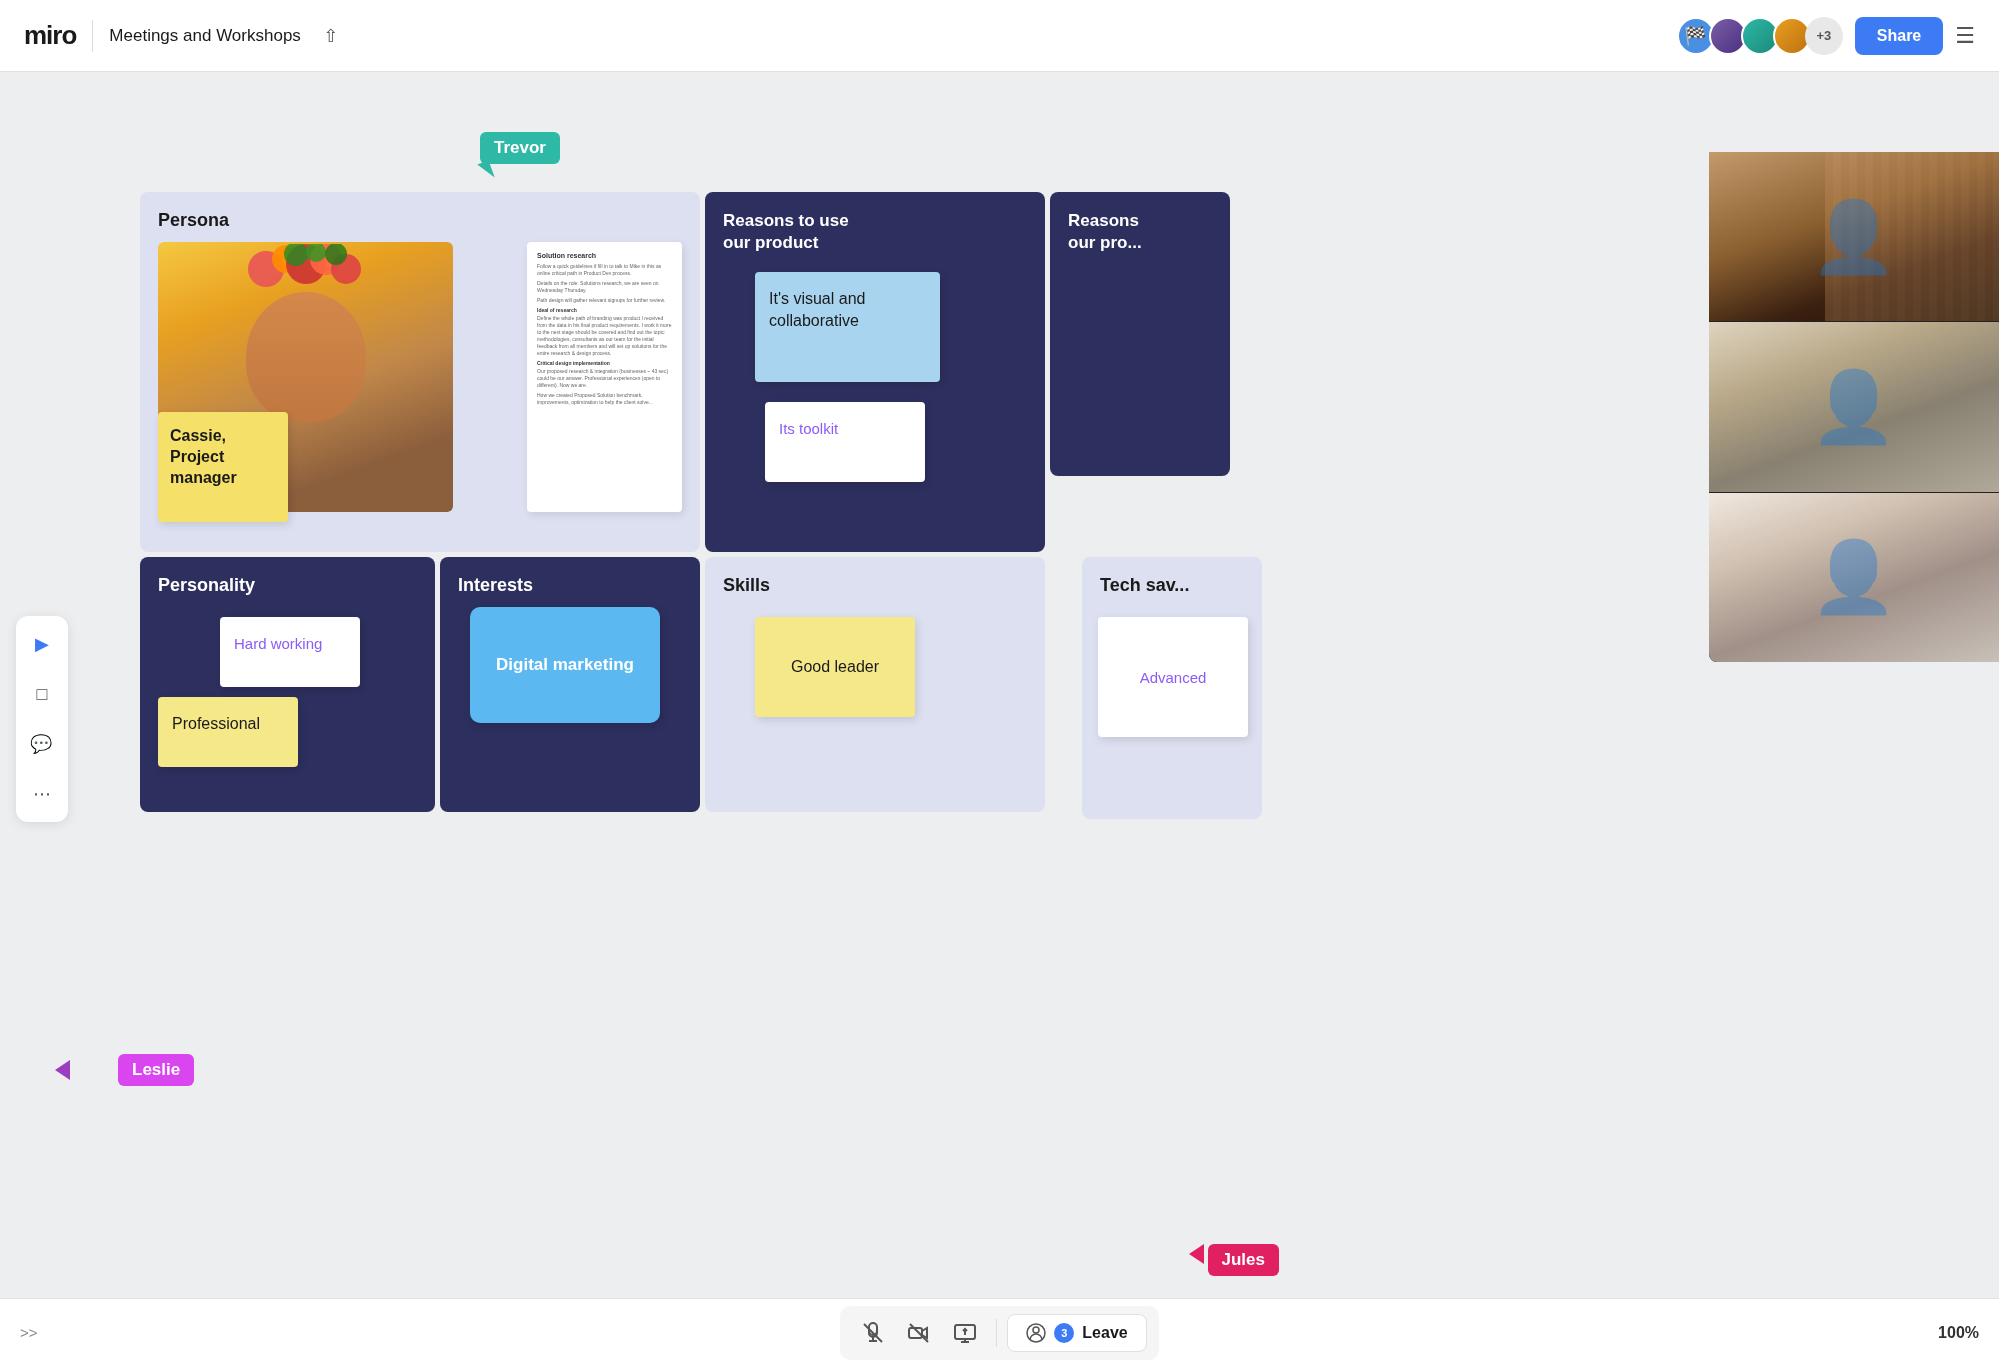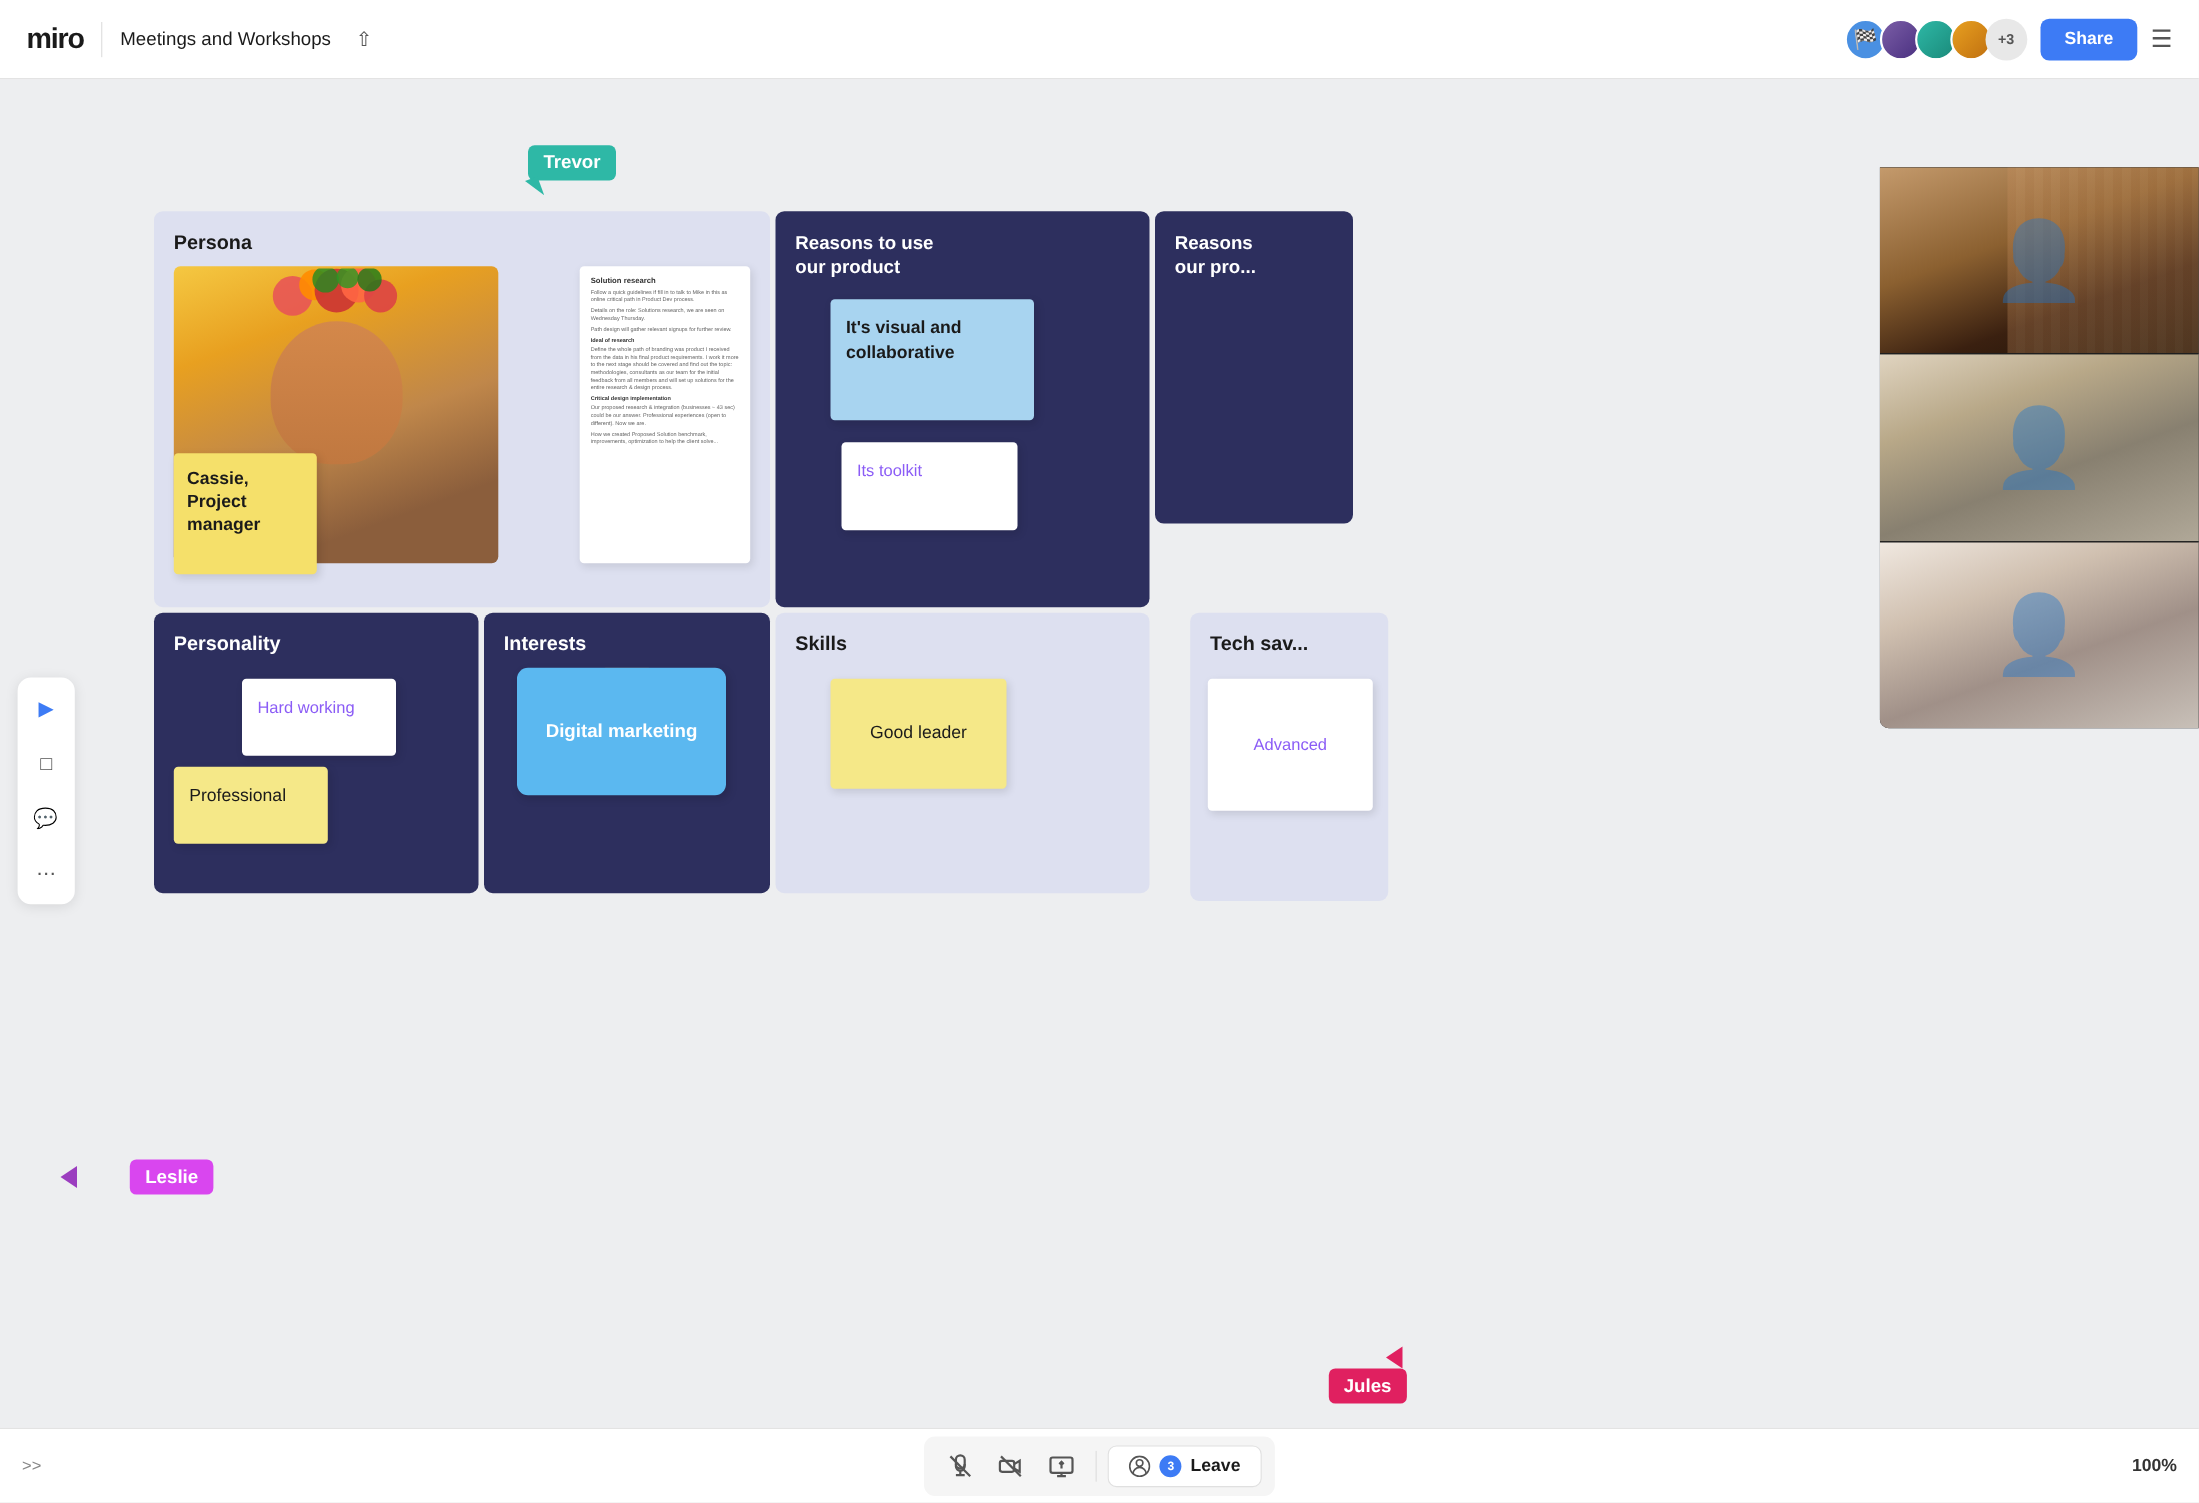--- a/index.html
+++ b/index.html
@@ -253,21 +253,21 @@
       line-height: 1.3;
     }
 
     
     .sticky-blue {
       position: absolute;
       background: #a8d4f0;
       border-radius: 4px;
       padding: 16px 14px;
       font-size: 16px;
-      font-weight: 700;
+      font-weight: 400;
       color: #1a1a1a;
       box-shadow: 2px 3px 8px rgba(0,0,0,0.12);
       line-height: 1.4;
     }
     .sticky-yellow {
       position: absolute;
       background: #f5e888;
       border-radius: 4px;
       padding: 16px 14px;
       font-size: 16px;
@@ -607,21 +607,21 @@
   <div class="cursor-tag" style="top:60px;left:480px;">
     <div class="name-tag teal">Trevor</div>
     <div style="width:0;height:0;border-left:12px solid transparent;border-right:0;border-top:18px solid #2eb8a6;transform:rotate(-20deg);margin-top:-2px;"></div>
   </div>
 
   <div class="cursor-tag" style="bottom:280px;left:55px;flex-direction:row;align-items:center;">
     <div style="width:0;height:0;border-right:15px solid #9b3dbf;border-top:10px solid transparent;border-bottom:10px solid transparent;margin-right:4px;"></div>
     <div class="name-tag purple">Leslie</div>
   </div>
 
-  <div class="cursor-tag" style="bottom:90px;right:720px;flex-direction:column;align-items:flex-end;margin-top:31px;">
+  <div class="cursor-tag" style="bottom:90px;right:720px;flex-direction:row;align-items:flex-start;margin-top:31px;">
     <div style="width:0;height:0;border-right:15px solid #e02060;border-top:10px solid transparent;border-bottom:10px solid transparent;margin-right:4px;"></div>
     <div class="name-tag pink">Jules</div>
   </div>
 
   <div class="video-panel">
 
     <div class="video-tile">
       <div style="width:100%;height:100%;background:linear-gradient(160deg,#c49a6c 0%,#8b6030 40%,#3a2010 70%,#1a0f05 100%);display:flex;align-items:center;justify-content:center;position:relative;">
 
         <div style="position:absolute;top:0;right:0;width:60%;height:100%;background:repeating-linear-gradient(90deg,#c89060 0px,#c89060 8px,#d4a070 8px,#d4a070 16px);opacity:0.3;"></div>

